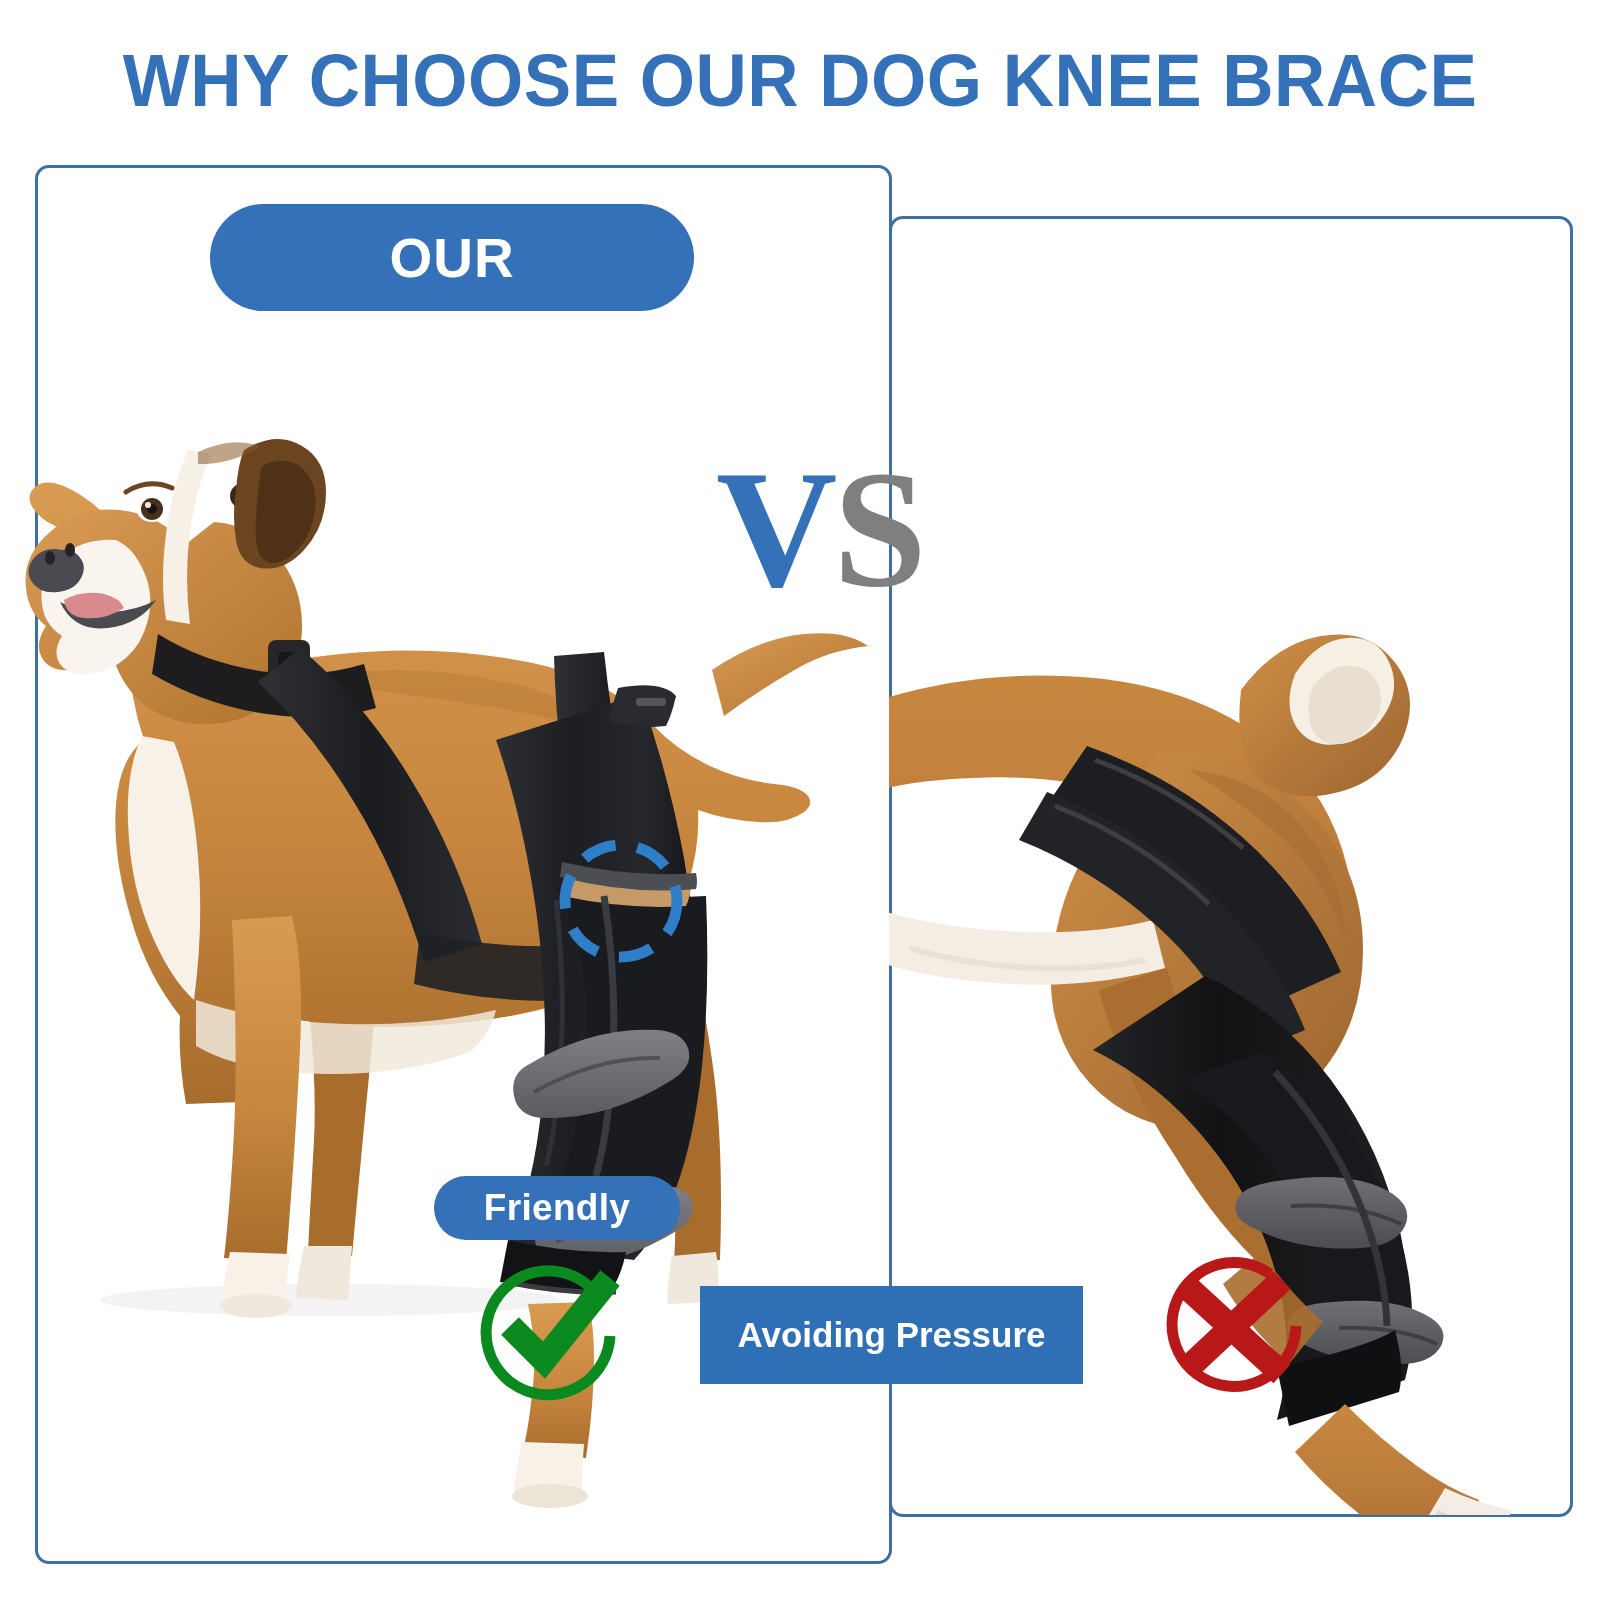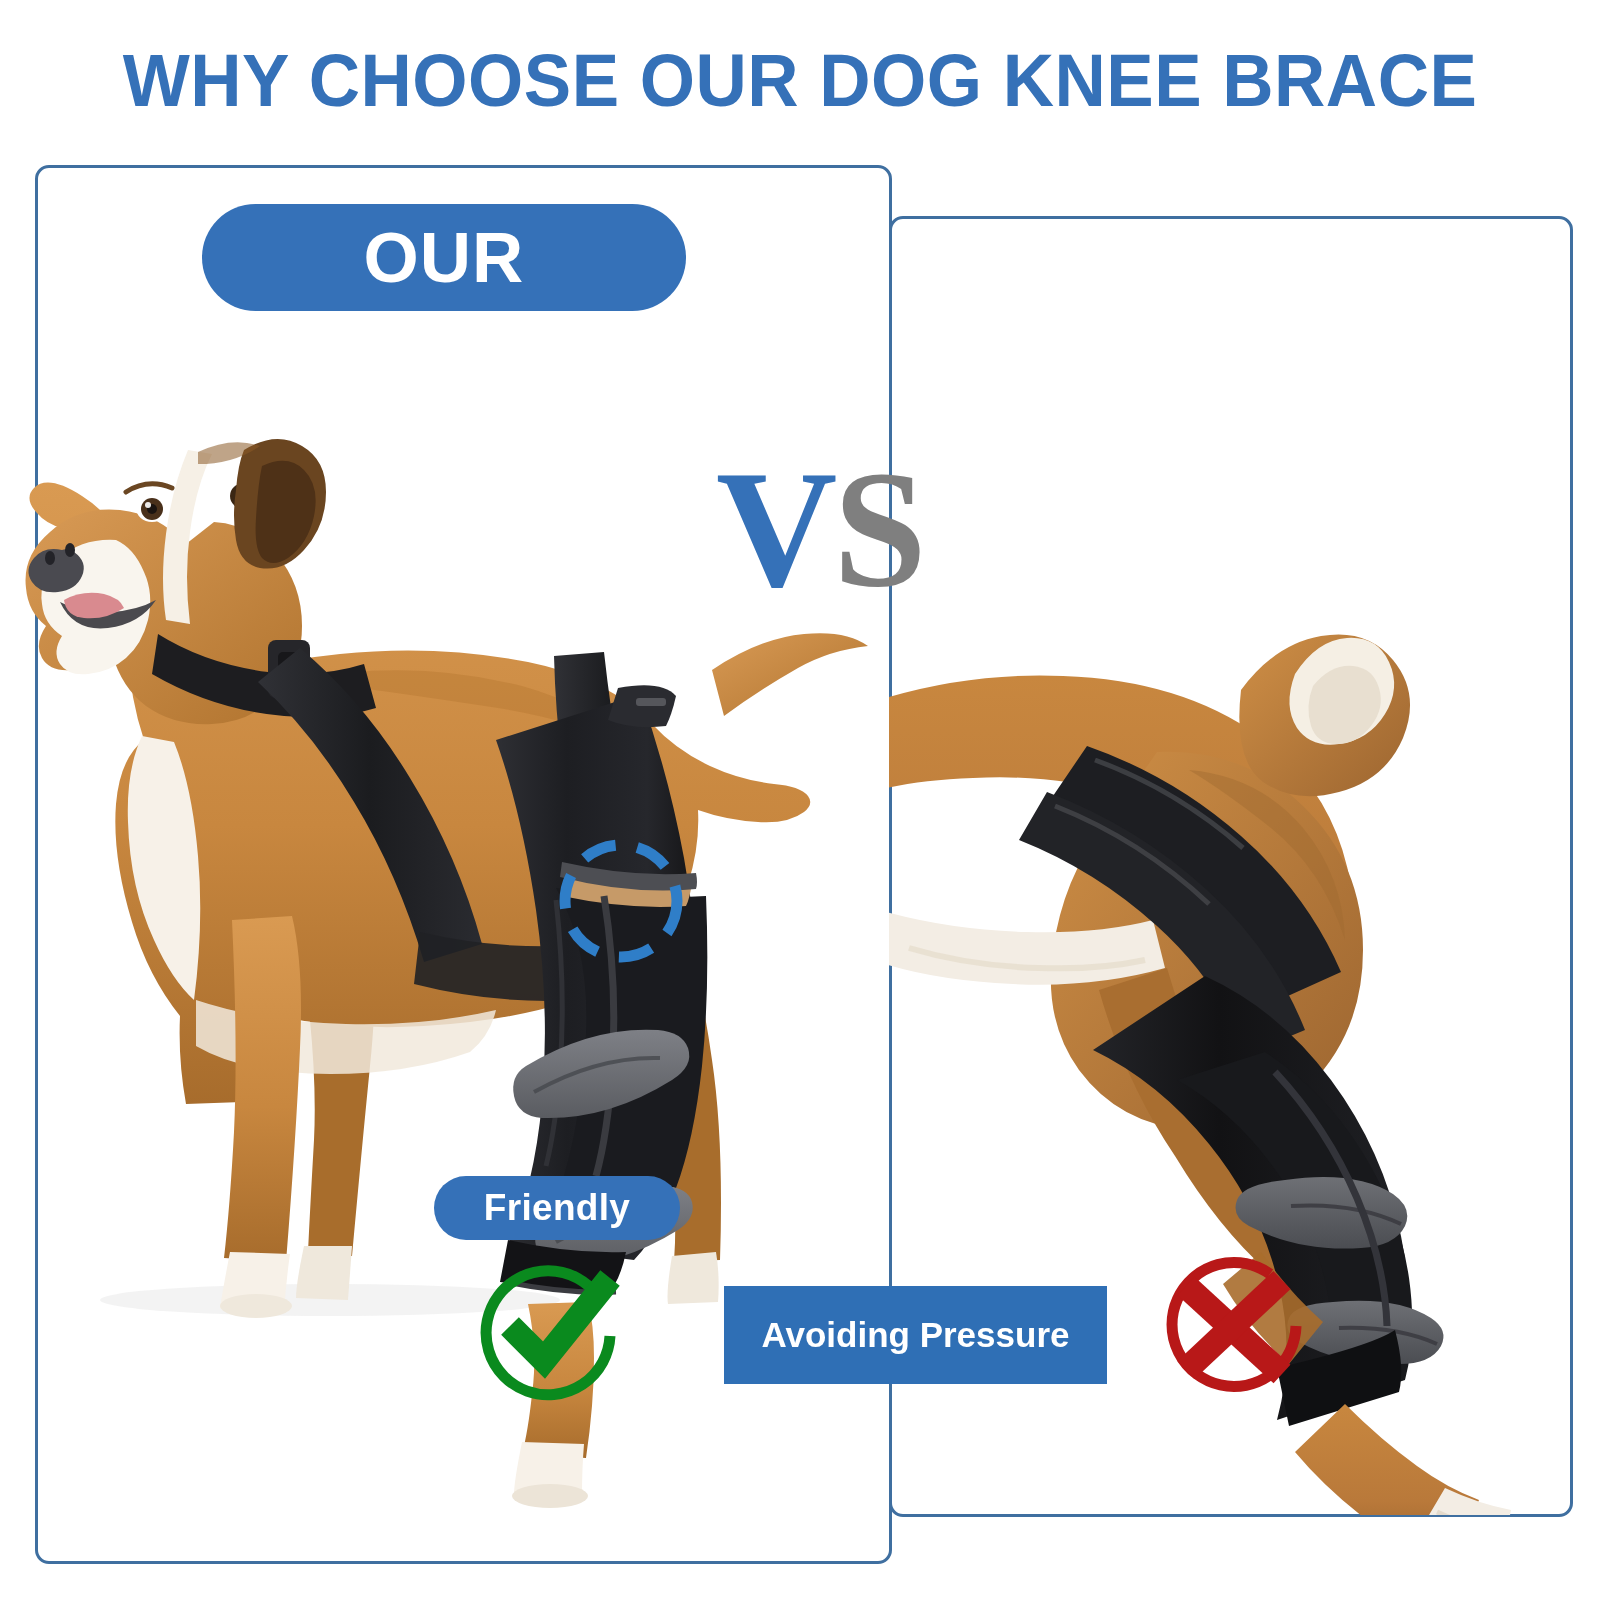--- a/index.html
+++ b/index.html
@@ -68,26 +68,26 @@
     display: flex;
     align-items: center;
     justify-content: center;
     border-radius: 999px;
     color: #ffffff;
     font-weight: 700;
     z-index: 40;
     white-space: nowrap;
   }
   .pill-our {
-    left: 202px;
+    left: 210px;
     top: 204px;
     width: 484px;
     height: 107px;
     background: #3571b8;
-    font-size: 71px;
+    font-size: 55px;
     letter-spacing: 1px;
   }
   .pill-others {
     left: 966px;
     top: 252px;
     width: 476px;
     height: 118px;
     background: #808080;
     font-size: 55px;
     letter-spacing: 1px;
@@ -140,21 +140,20 @@
     top: 1286px;
     width: 383px;
     height: 98px;
     background: #2f6fb5;
     color: #ffffff;
     display: flex;
     flex-direction: column;
     align-items: center;
     justify-content: center;
     z-index: 70;
-    margin-left: 24px;
   }
   .callout-line {
     font-size: 35px;
     line-height: 44px;
     font-weight: 600;
     white-space: nowrap;
   }
 
   
   .mark {

